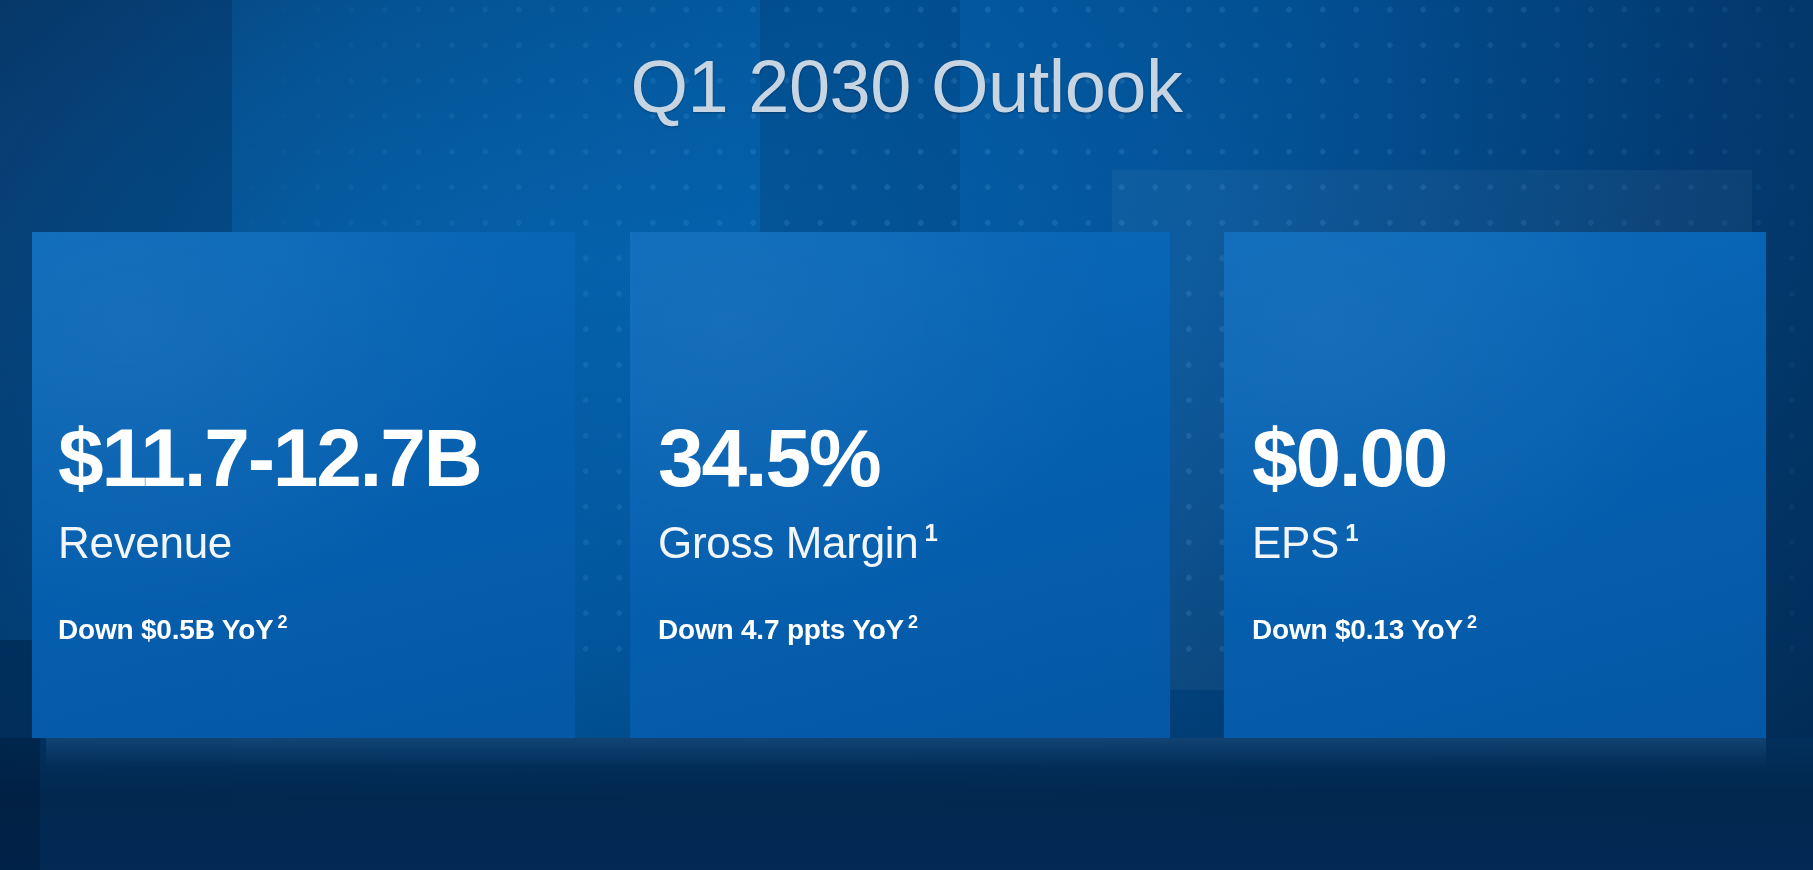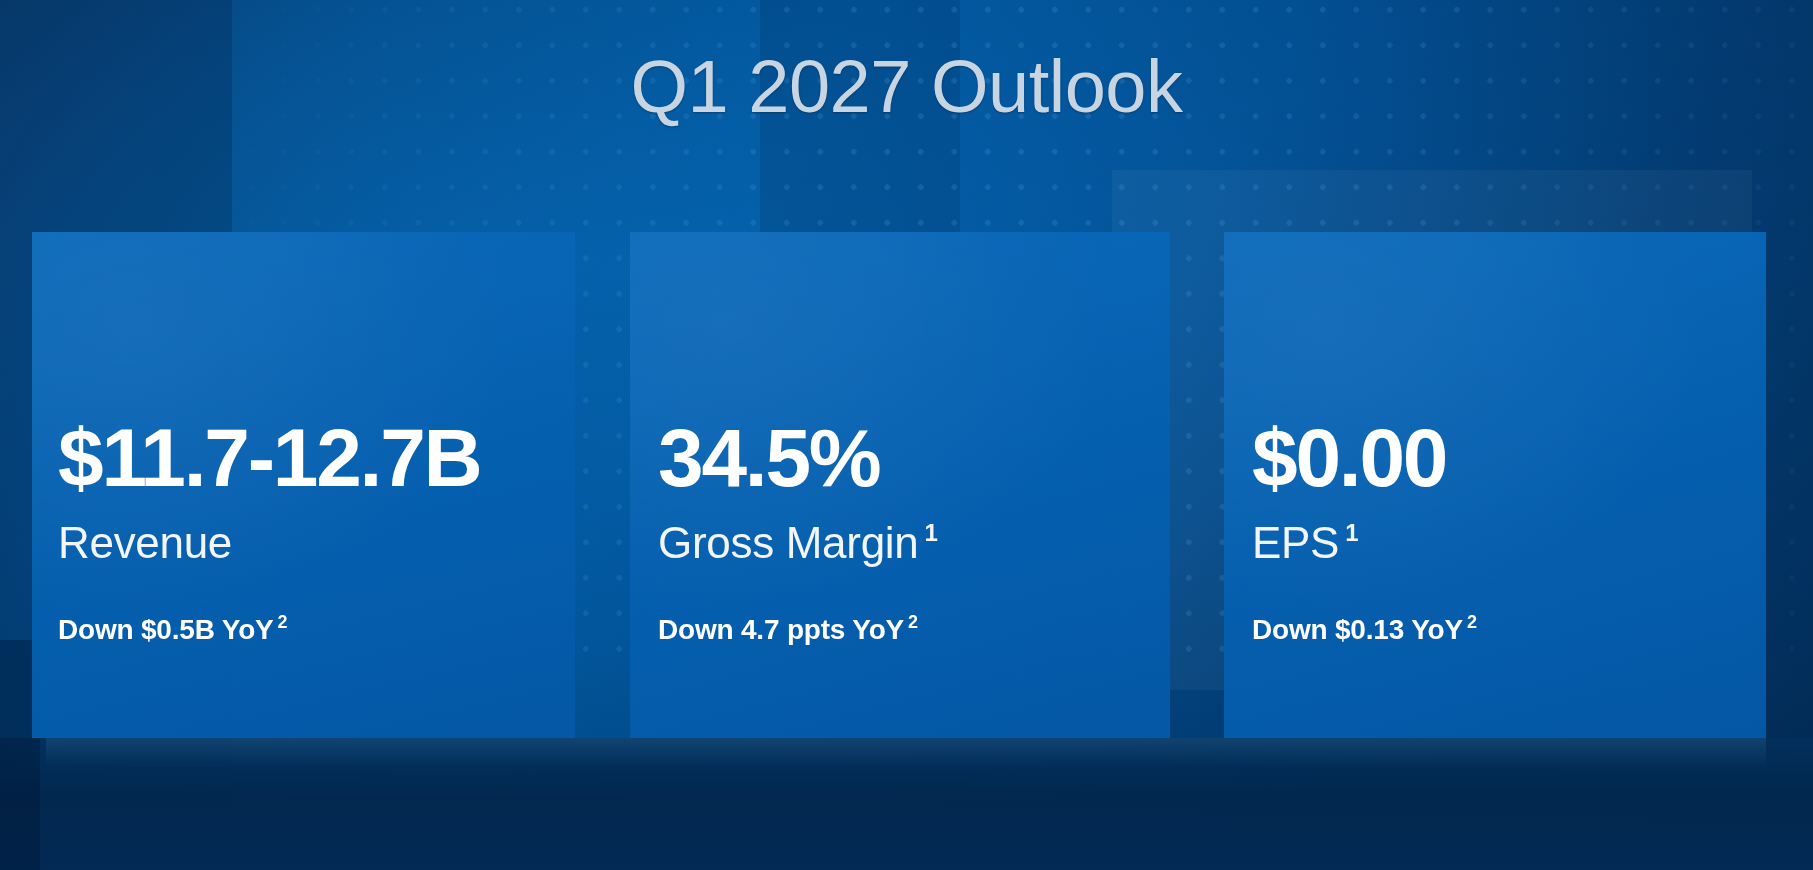--- a/index.html
+++ b/index.html
@@ -166,21 +166,21 @@
   <div class="bg-vignette"></div>
   <div class="bg-block blk-c"></div>
   <div class="bg-block blk-d"></div>
   <div class="bg-dots"></div>
   <div class="bg-block blk-a"></div>
   <div class="bg-block blk-b"></div>
   <div class="bg-bottomband"></div>
   <div class="bg-bottomshine"></div>
   <div class="bg-leftdark"></div>
 
-  <div class="title">Q1 2027 Outlook</div>
+  <div class="title">Q1 2030 Outlook</div>
 
   <div class="card card-1">
     <div class="card-inner">
       <div class="metric">$11.7-12.7B</div>
       <div class="metric-label"><span>Revenue</span><span class="sup"></span></div>
       <div class="metric-note"><span>Down $0.5B YoY</span><span class="sup">2</span></div>
     </div>
   </div>
 
   <div class="card card-2">

